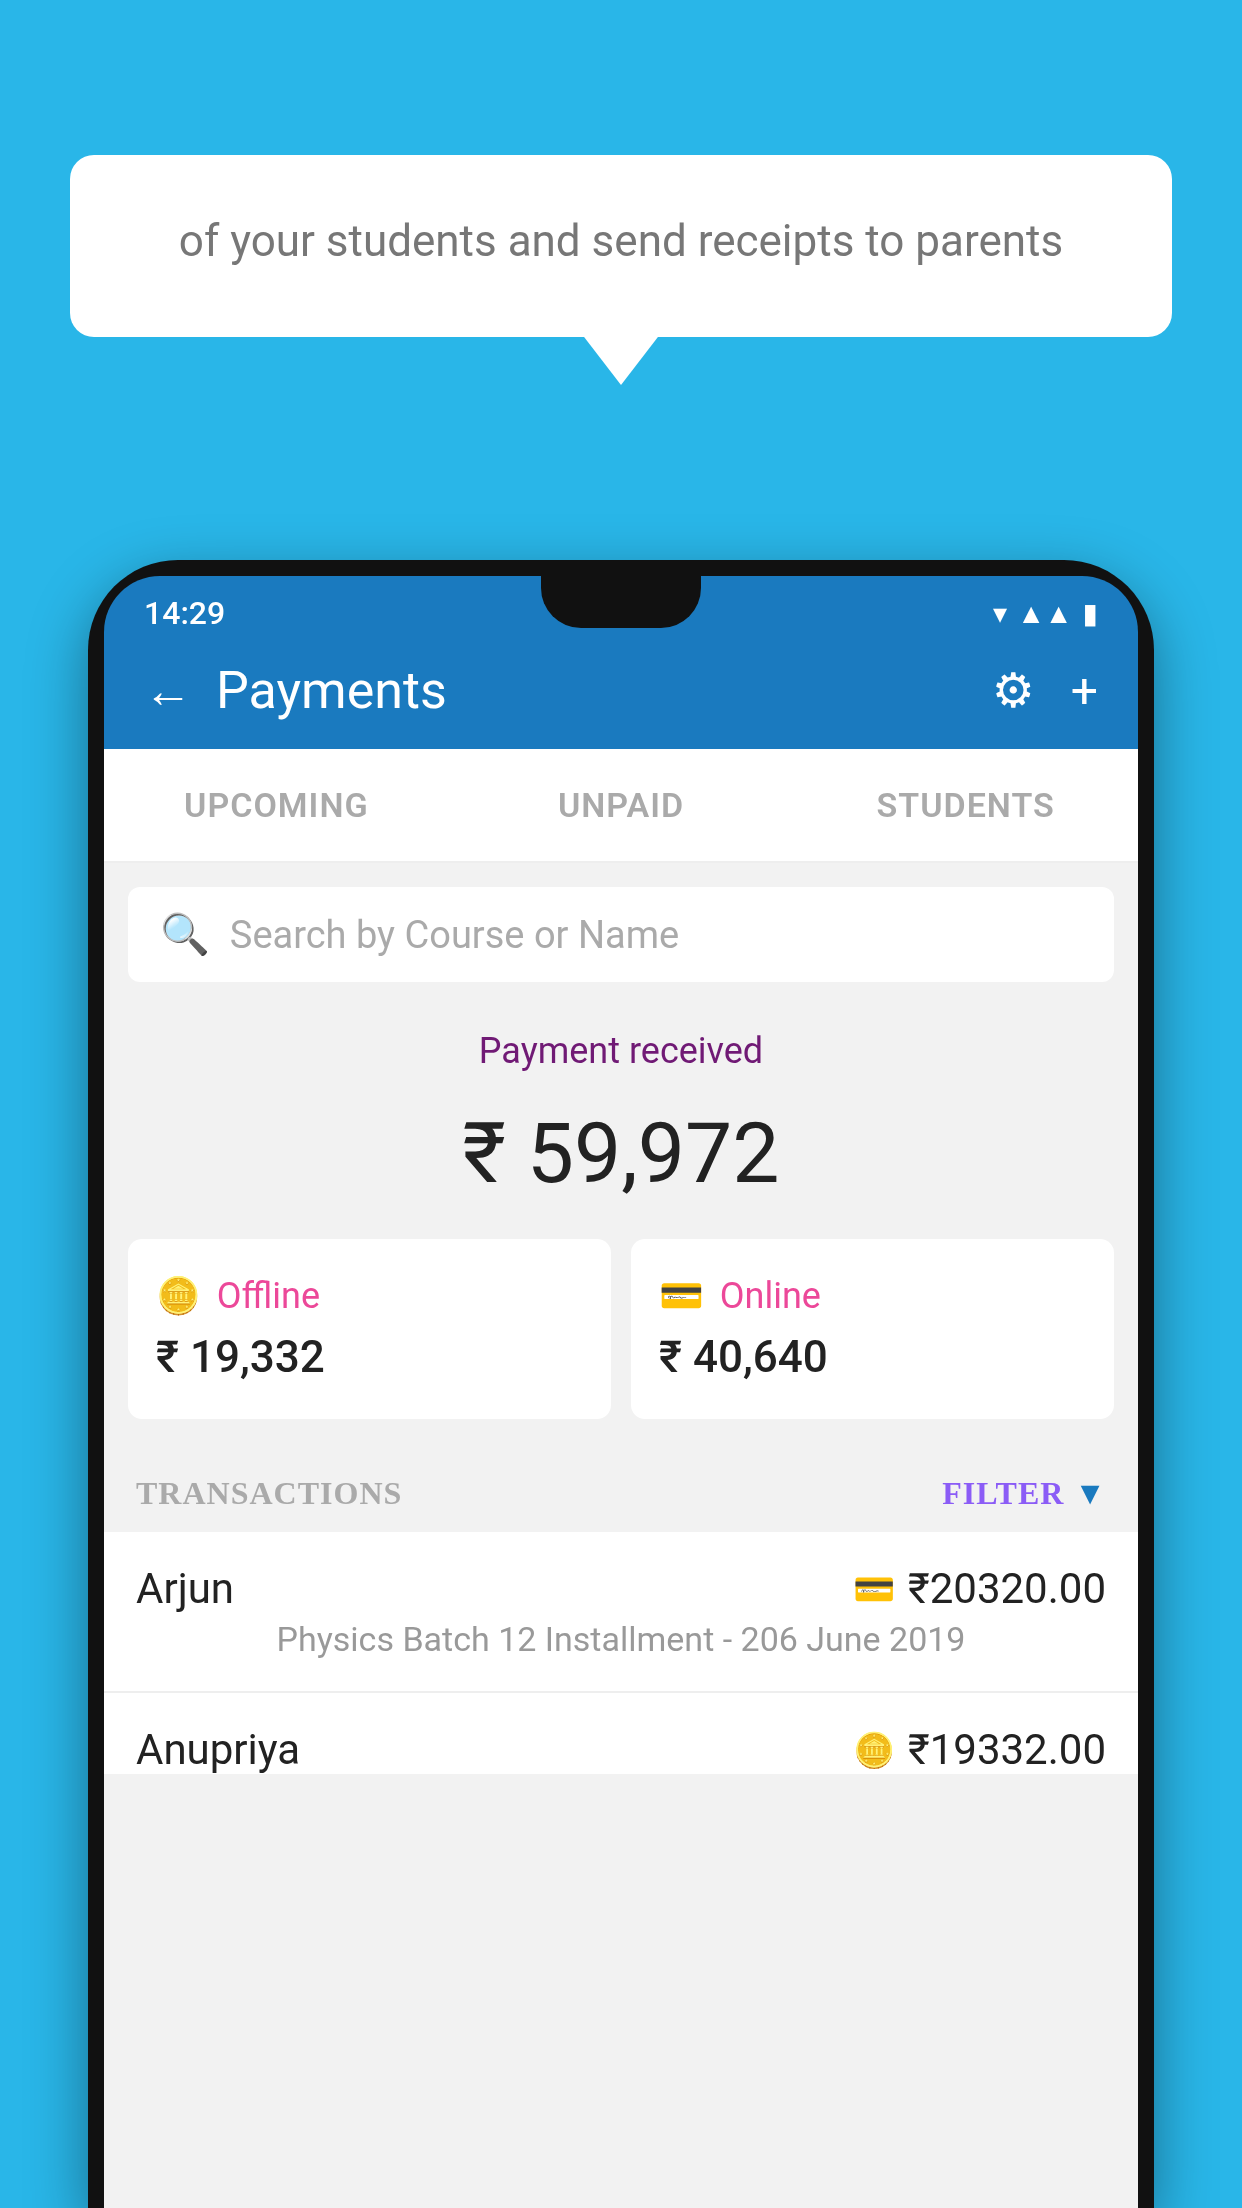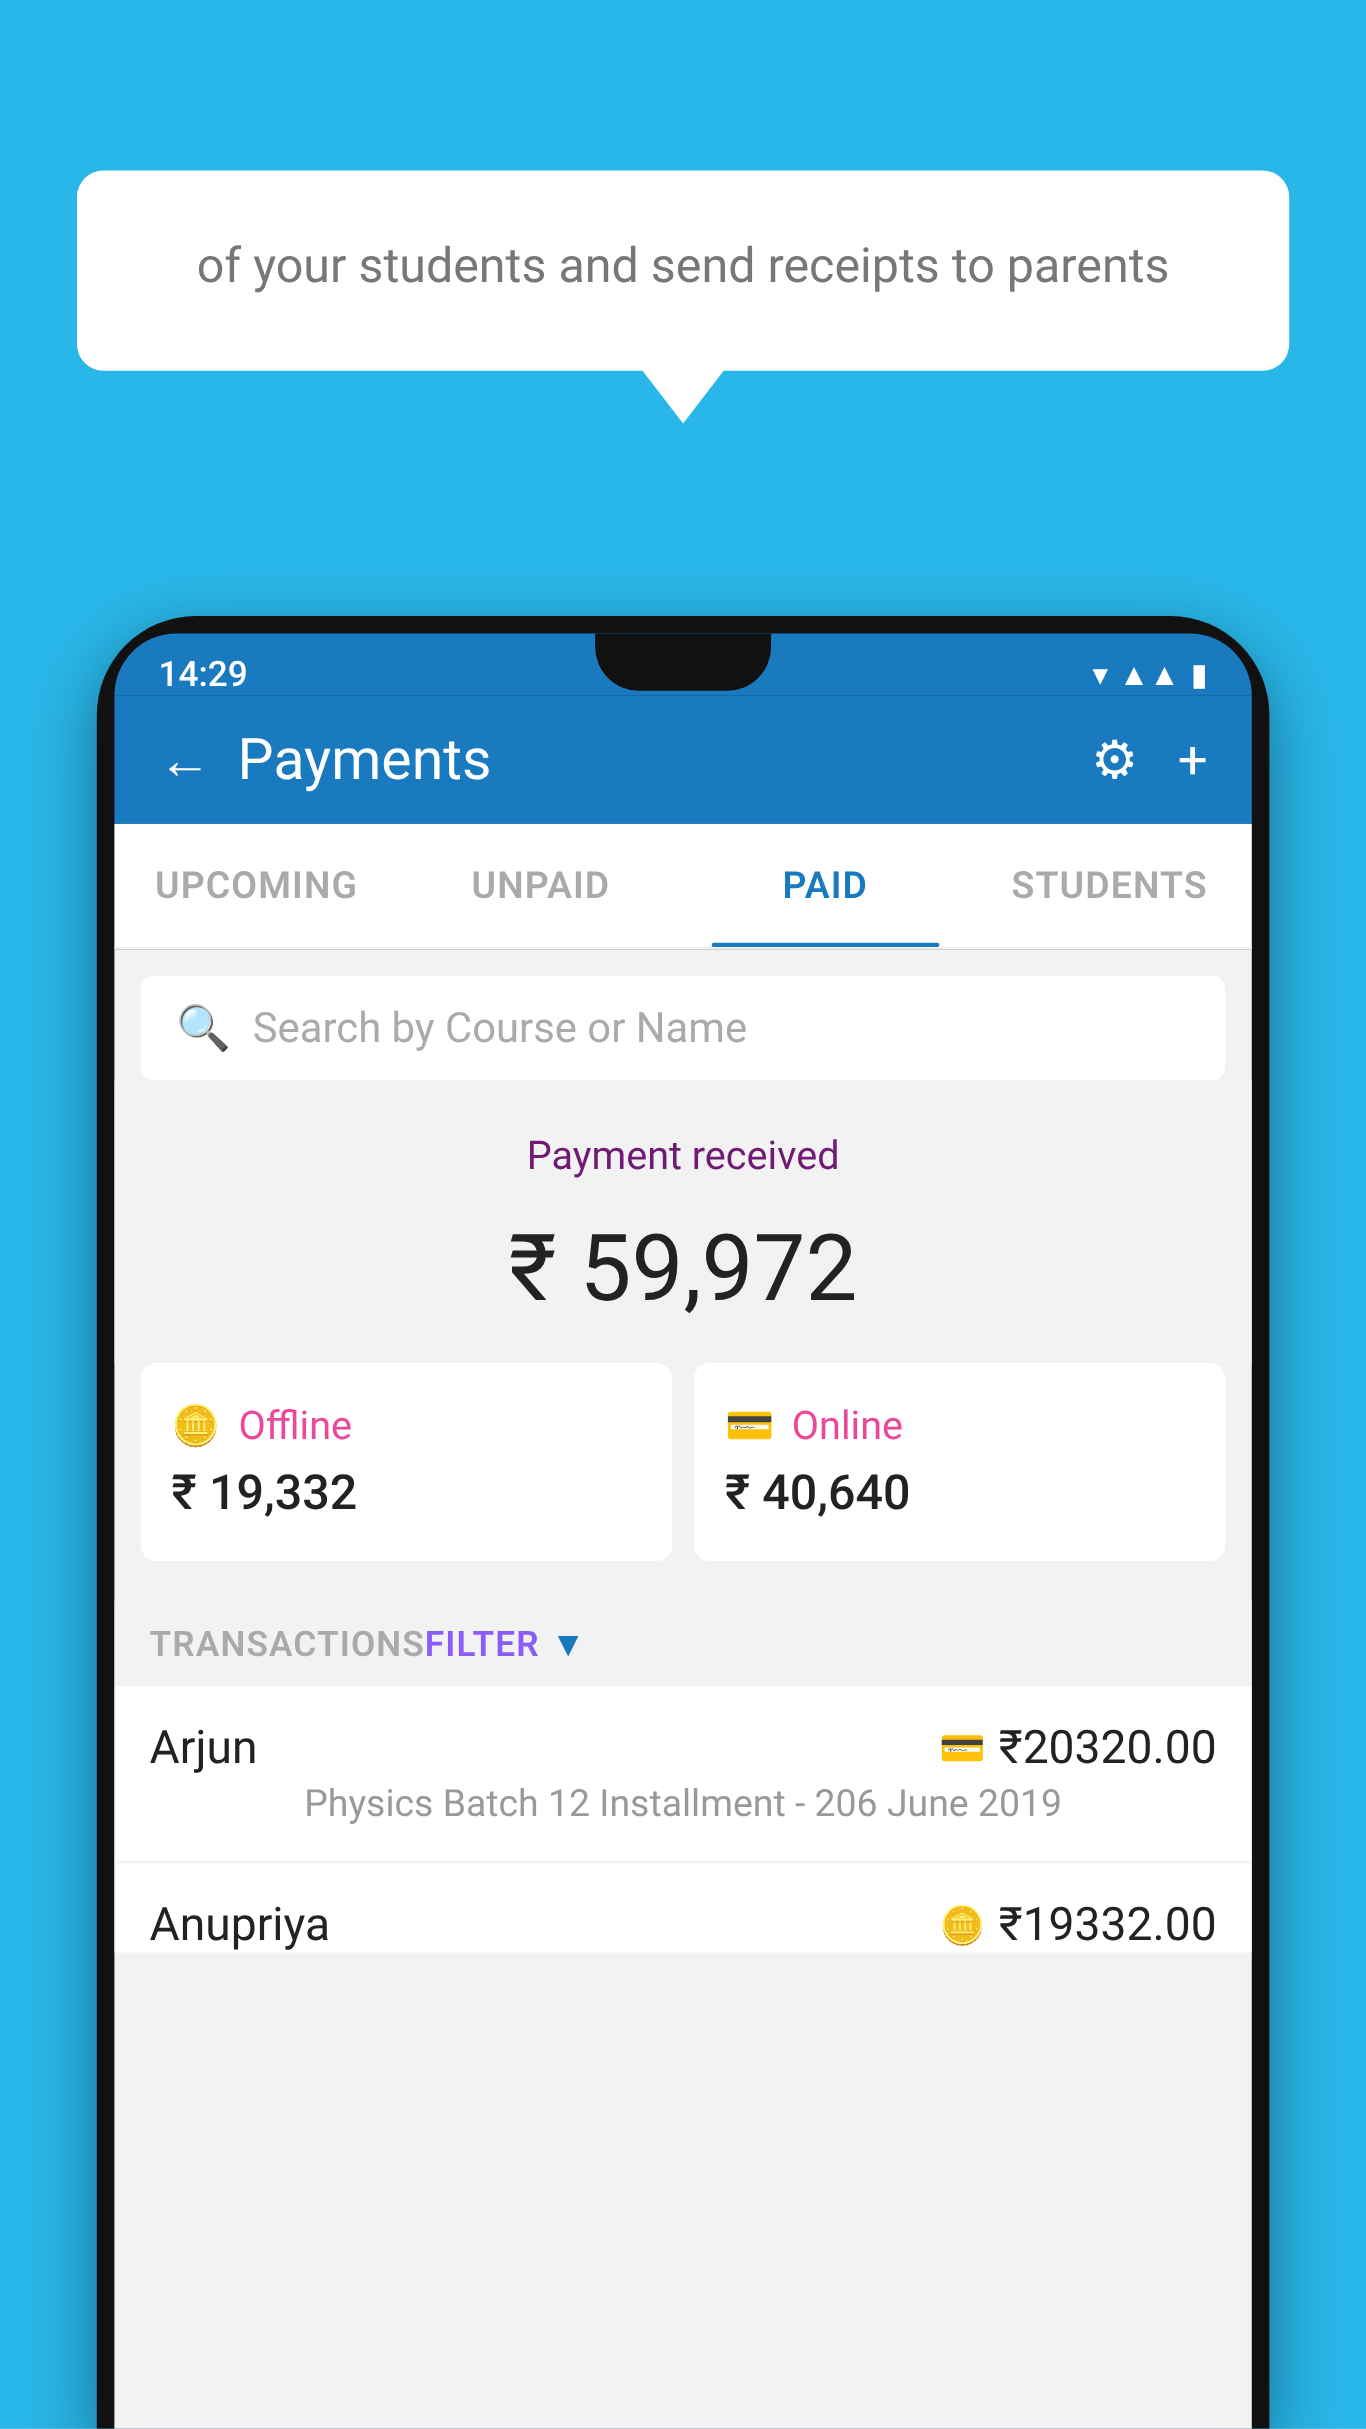--- a/index.html
+++ b/index.html
@@ -259,24 +259,25 @@
 
     .card-amount {
       font-size: 44px;
       font-weight: 500;
       color: #222;
     }
 
     
     .transactions-header {
       display: flex;
-      justify-content: flex-start;
+      justify-content: space-between;
       align-items: center;
       padding: 20px 32px;
       background: #f2f2f2;
+      font-family: Liberation Serif, serif;
     }
 
     .transactions-label {
       font-size: 32px;
       color: #aaa;
       letter-spacing: 1px;
       font-weight: 600;
     }
 
     .filter-area {
@@ -392,23 +393,20 @@
     </div>
   </div>
 
   <div class="tabs-container">
     <div class="tab">
       <span>UPCOMING</span>
     </div>
     <div class="tab">
       <span>UNPAID</span>
     </div>
-    <div class="tab active">
-      <span>PAID</span>
-    </div>
     <div class="tab">
       <span>STUDENTS</span>
     </div>
   </div>
 
   <div class="phone-content">
 
     <div class="search-bar">
       <span class="search-icon-wrap">🔍</span>
       <span class="search-placeholder">Search by Course or Name</span>

